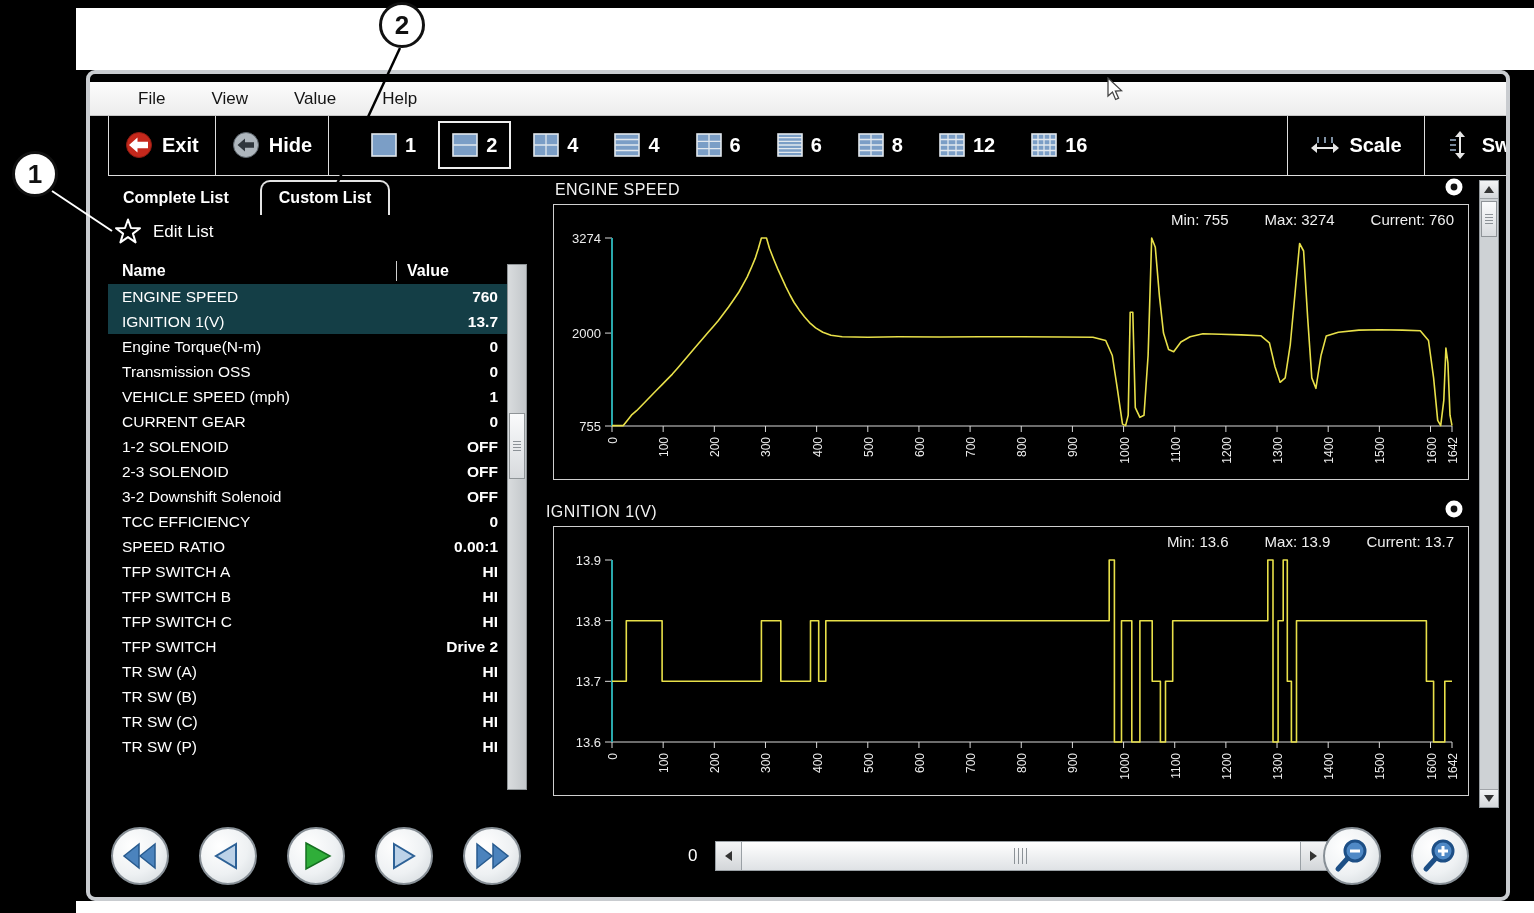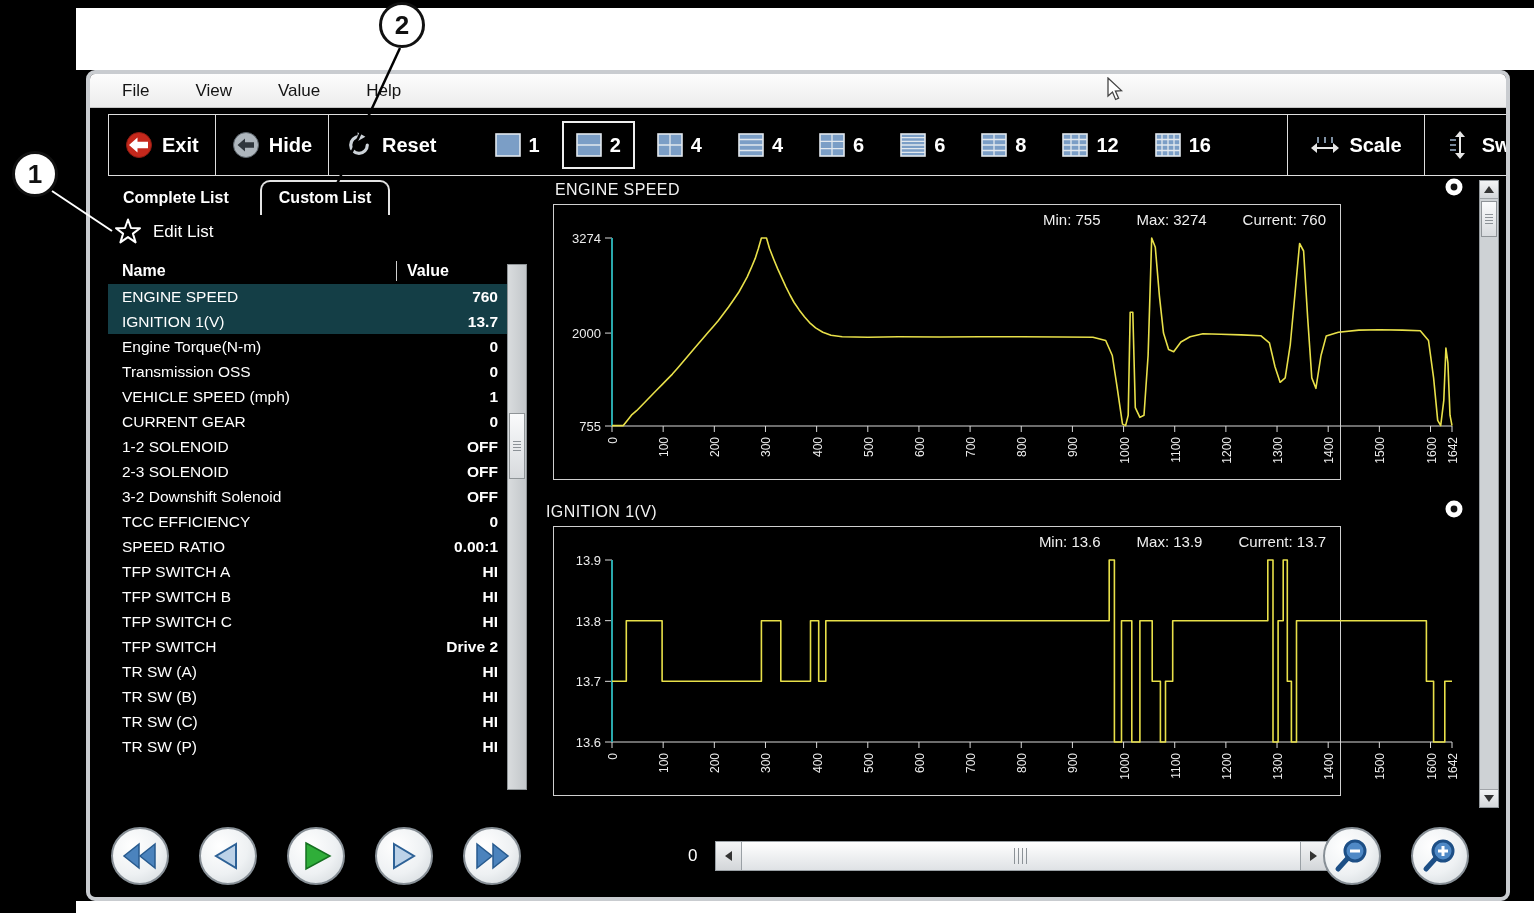--- a/index.html
+++ b/index.html
@@ -7,23 +7,23 @@
               font-family:"Liberation Sans", sans-serif; }
   body { position:relative; }
   svg text { font-family:"Liberation Sans", sans-serif; }
 
   .top-strip   { position:absolute; left:76px; top:8px;   width:1458px; height:62px; background:#fff; }
   .bottom-strip{ position:absolute; left:76px; top:901px; width:1458px; height:12px; background:#fff; }
 
   .app { position:absolute; left:86px; top:70px; width:1424px; height:831px;
          background:#000; border:4px solid #c9ccd0; border-radius:9px; overflow:hidden; z-index:1; }
 
-  .menubar { position:absolute; left:0; top:0; width:1416px; height:34px;
+  .menubar { position:absolute; left:0; top:8px; width:1416px; height:34px;
              background:linear-gradient(#fdfdfd,#ececec); border-bottom:1px solid #c6c6c6;
-             display:flex; align-items:center; gap:46px; padding-left:32px;
+             display:flex; align-items:center; gap:46px; padding-left:48px;
              font-size:17px; color:#141414; z-index:2; }
   .menu-item { cursor:default; }
   .cursor { position:absolute; left:1016px; top:3px; z-index:6; }
 
   .toolbar { position:absolute; left:18px; top:40px; width:1460px; height:62px;
              border:1px solid #dedede; display:flex; align-items:center; background:#000; }
   .tbtn { display:flex; align-items:center; gap:9px; padding:0 16px; height:100%;
           color:#fff; font-weight:bold; font-size:20px; }
   .bordered  { border-right:1px solid #dedede; }
   .right-group { margin-left:auto; display:flex; height:100%; }
@@ -53,21 +53,21 @@
   .tscroll { position:absolute; left:417px; top:190px; width:20px; height:526px;
              background:linear-gradient(to right,#d9dcde,#c3c7ca); border:1px solid #8f9497; }
   .tthumb  { position:absolute; left:1px; right:1px; top:148px; height:66px;
              background:linear-gradient(#fafbfc,#d7dadd); border:1px solid #8f9497; }
   .tthumb::after, .vthumb::after { content:""; position:absolute; left:3px; right:3px; top:50%;
              margin-top:-5px; height:10px;
              background:repeating-linear-gradient(to bottom,#8c9297 0 1px, transparent 1px 3px); }
 
   .chart-title { position:absolute; color:#f2f2f2; font-size:16px; letter-spacing:.4px; z-index:1; }
   .rec { position:absolute; z-index:1; }
-  .chart-box { position:absolute; width:788px; border:1px solid #cfcfcf; background:#000; }
+  .chart-box { position:absolute; width:916px; border:1px solid #cfcfcf; background:#000; }
   .stats { position:absolute; top:6px; right:14px; display:flex; gap:36px; color:#efefef; font-size:15px; }
   .plot  { position:absolute; left:0; top:27px; }
 
   .vscroll { position:absolute; left:1389px; top:106px; width:20px; height:628px;
              background:#ced2d5; border:1px solid #93989c; }
   .vs-btn { position:absolute; left:0; right:0; height:18px; display:flex; align-items:center;
             justify-content:center; background:linear-gradient(#f3f4f5,#d4d7da); }
   .vs-up   { top:0; border-bottom:1px solid #a0a4a8; }
   .vs-down { bottom:0; border-top:1px solid #a0a4a8; }
   .vthumb  { position:absolute; left:1px; right:1px; top:20px; height:36px;
@@ -121,27 +121,20 @@
         <polygon points="12.5,6.5 12.5,10.8 23,10.8 23,17.2 12.5,17.2 12.5,21.5 4,14" fill="#fff"></polygon>
       </svg>
       <span>Exit</span>
     </div>
     <div class="tbtn bordered">
       <svg width="28" height="28">
         <circle cx="14" cy="14" r="12.5" fill="#aeb6bd" stroke="#5d656c"></circle>
         <polygon points="13,7.5 13,11.3 22,11.3 22,16.7 13,16.7 13,20.5 5.5,14" fill="#30373d"></polygon>
       </svg>
       <span>Hide</span>
-    </div>
-    <div class="tbtn">
-      <svg width="28" height="28">
-        <path d="M 22.3 14 A 8.3 8.3 0 1 1 14 5.7" fill="none" stroke="#ccd2d8" stroke-width="3.2" stroke-linecap="round"></path>
-        <polygon points="12.6,1.2 12.6,10.2 20.4,5.7" fill="#ccd2d8"></polygon>
-      </svg>
-      <span>Reset</span>
     </div>
 
     <div class="grid-group">
         <div class="grid-btn">
           <svg width="26" height="24">
             <rect x="1" y="1" width="24" height="22" fill="#7b9ec6" stroke="#e2e8ee" stroke-width="1.6"></rect>
           </svg>
           <span class="grid-label">1</span>
         </div>
         <div class="grid-btn selected">

